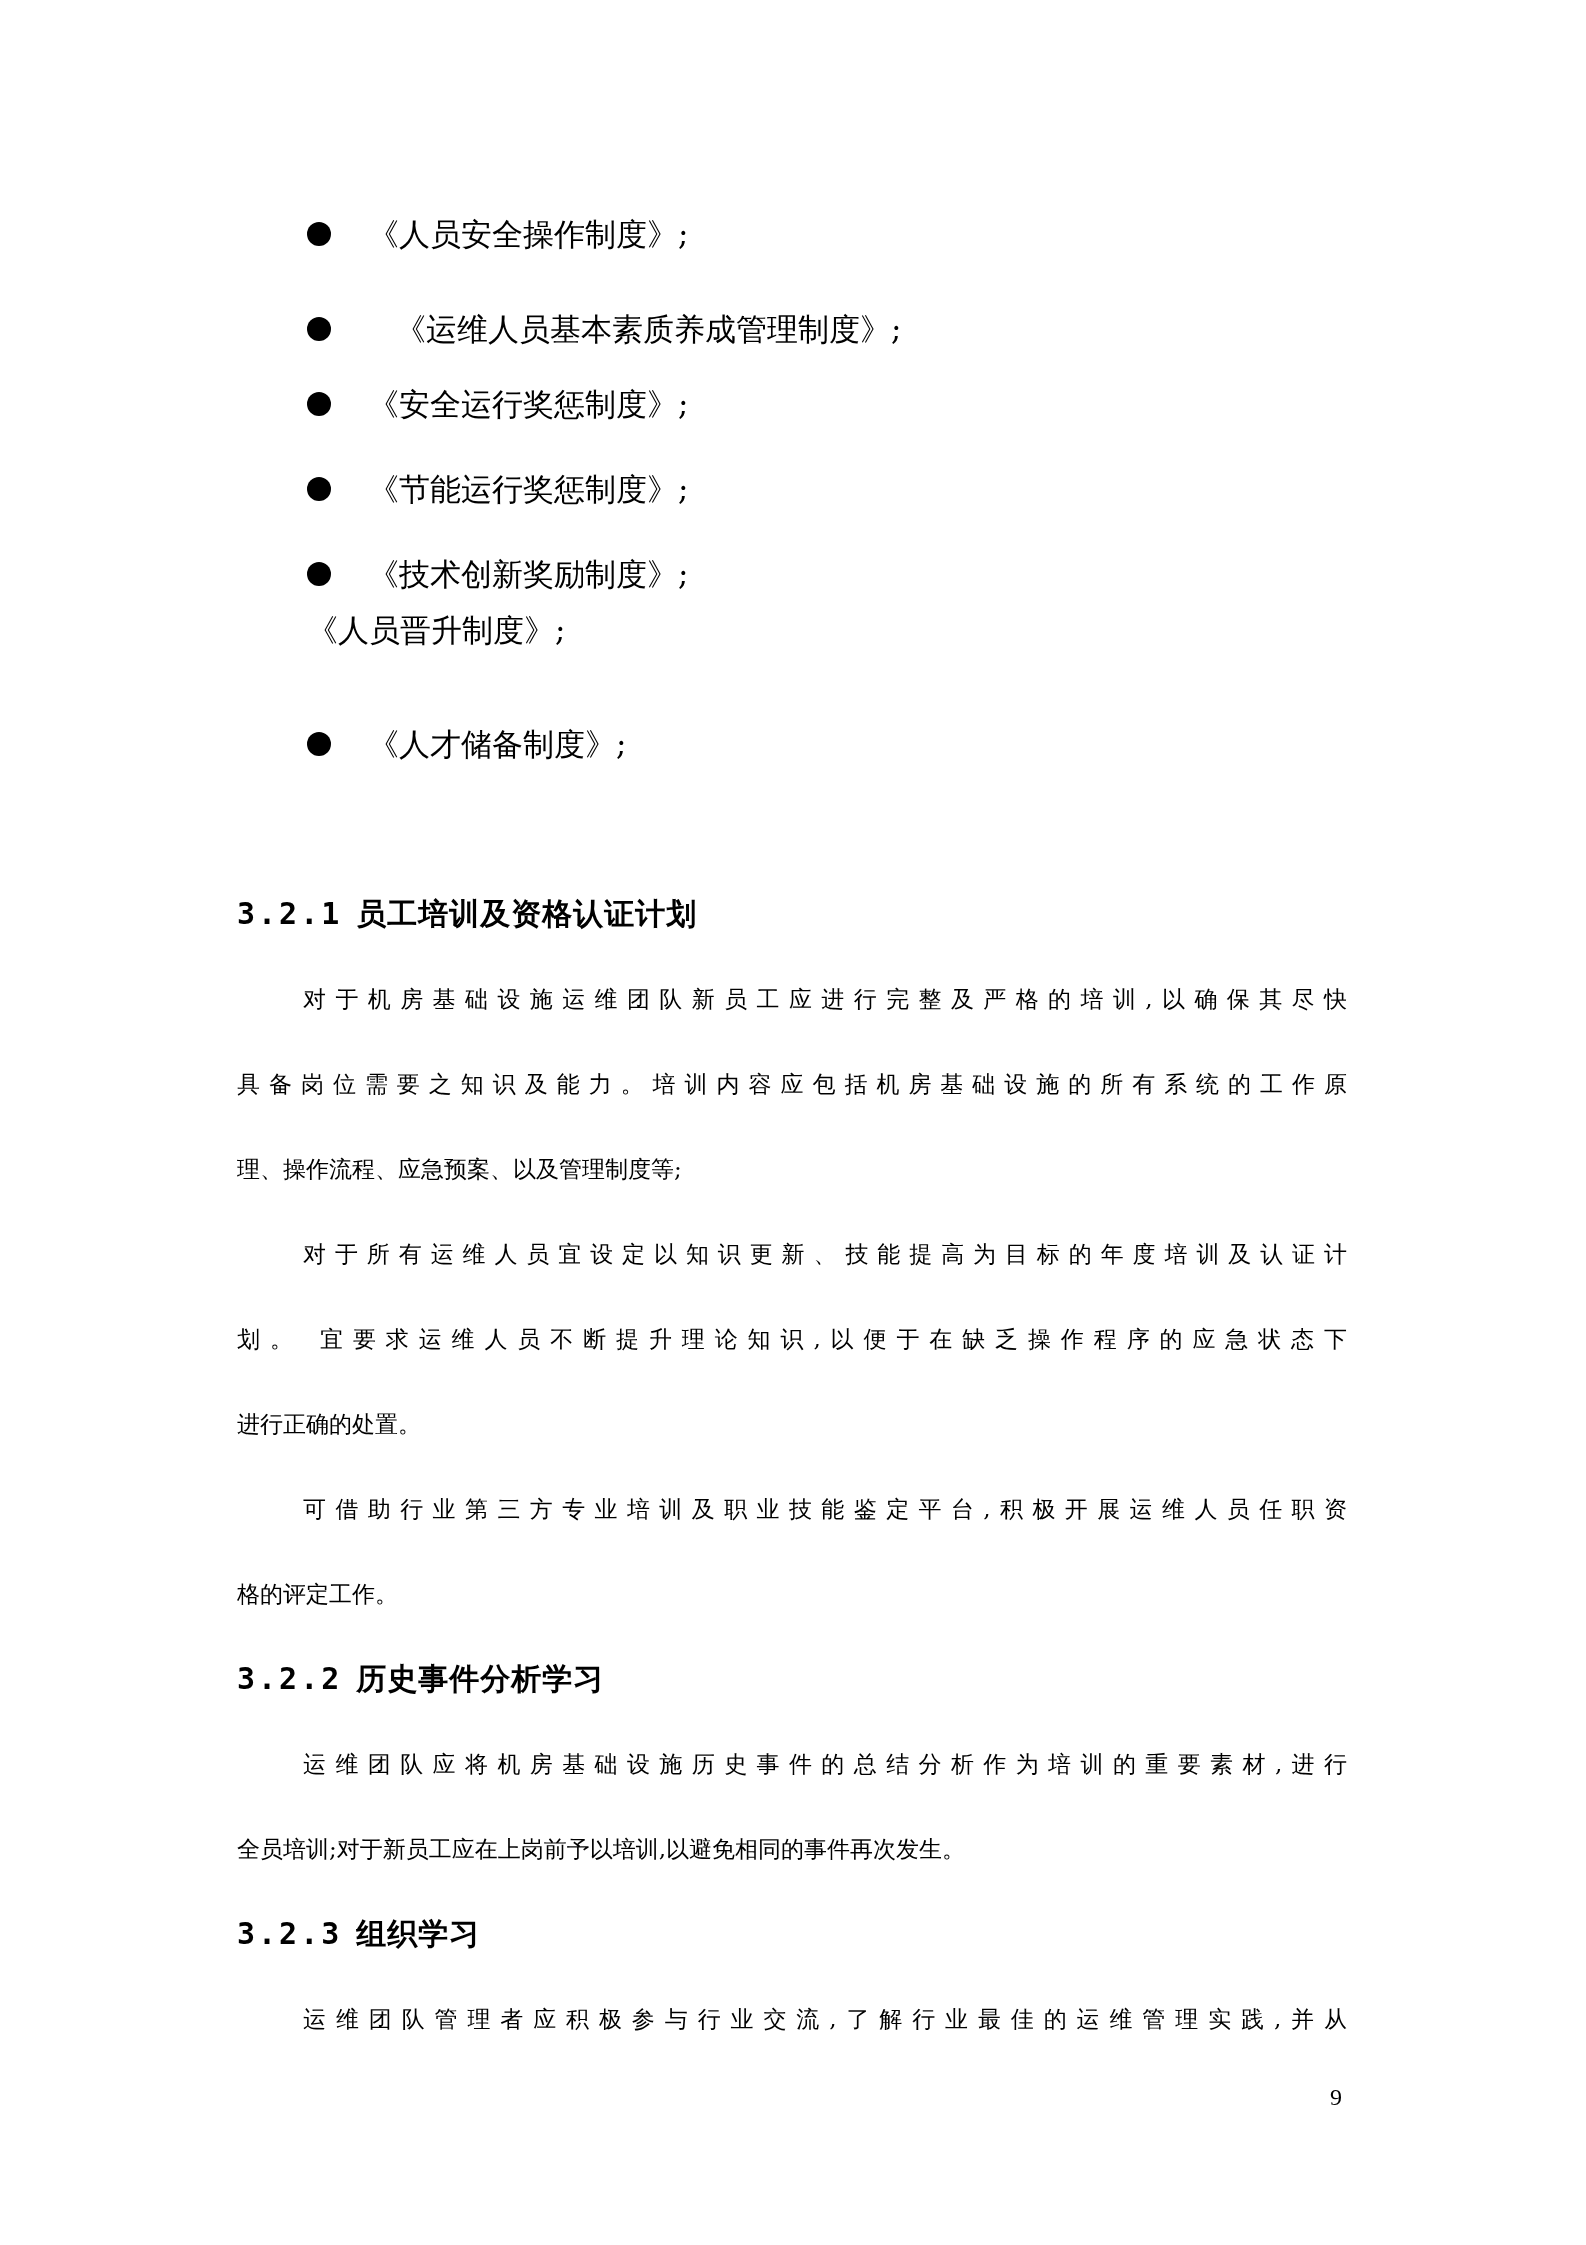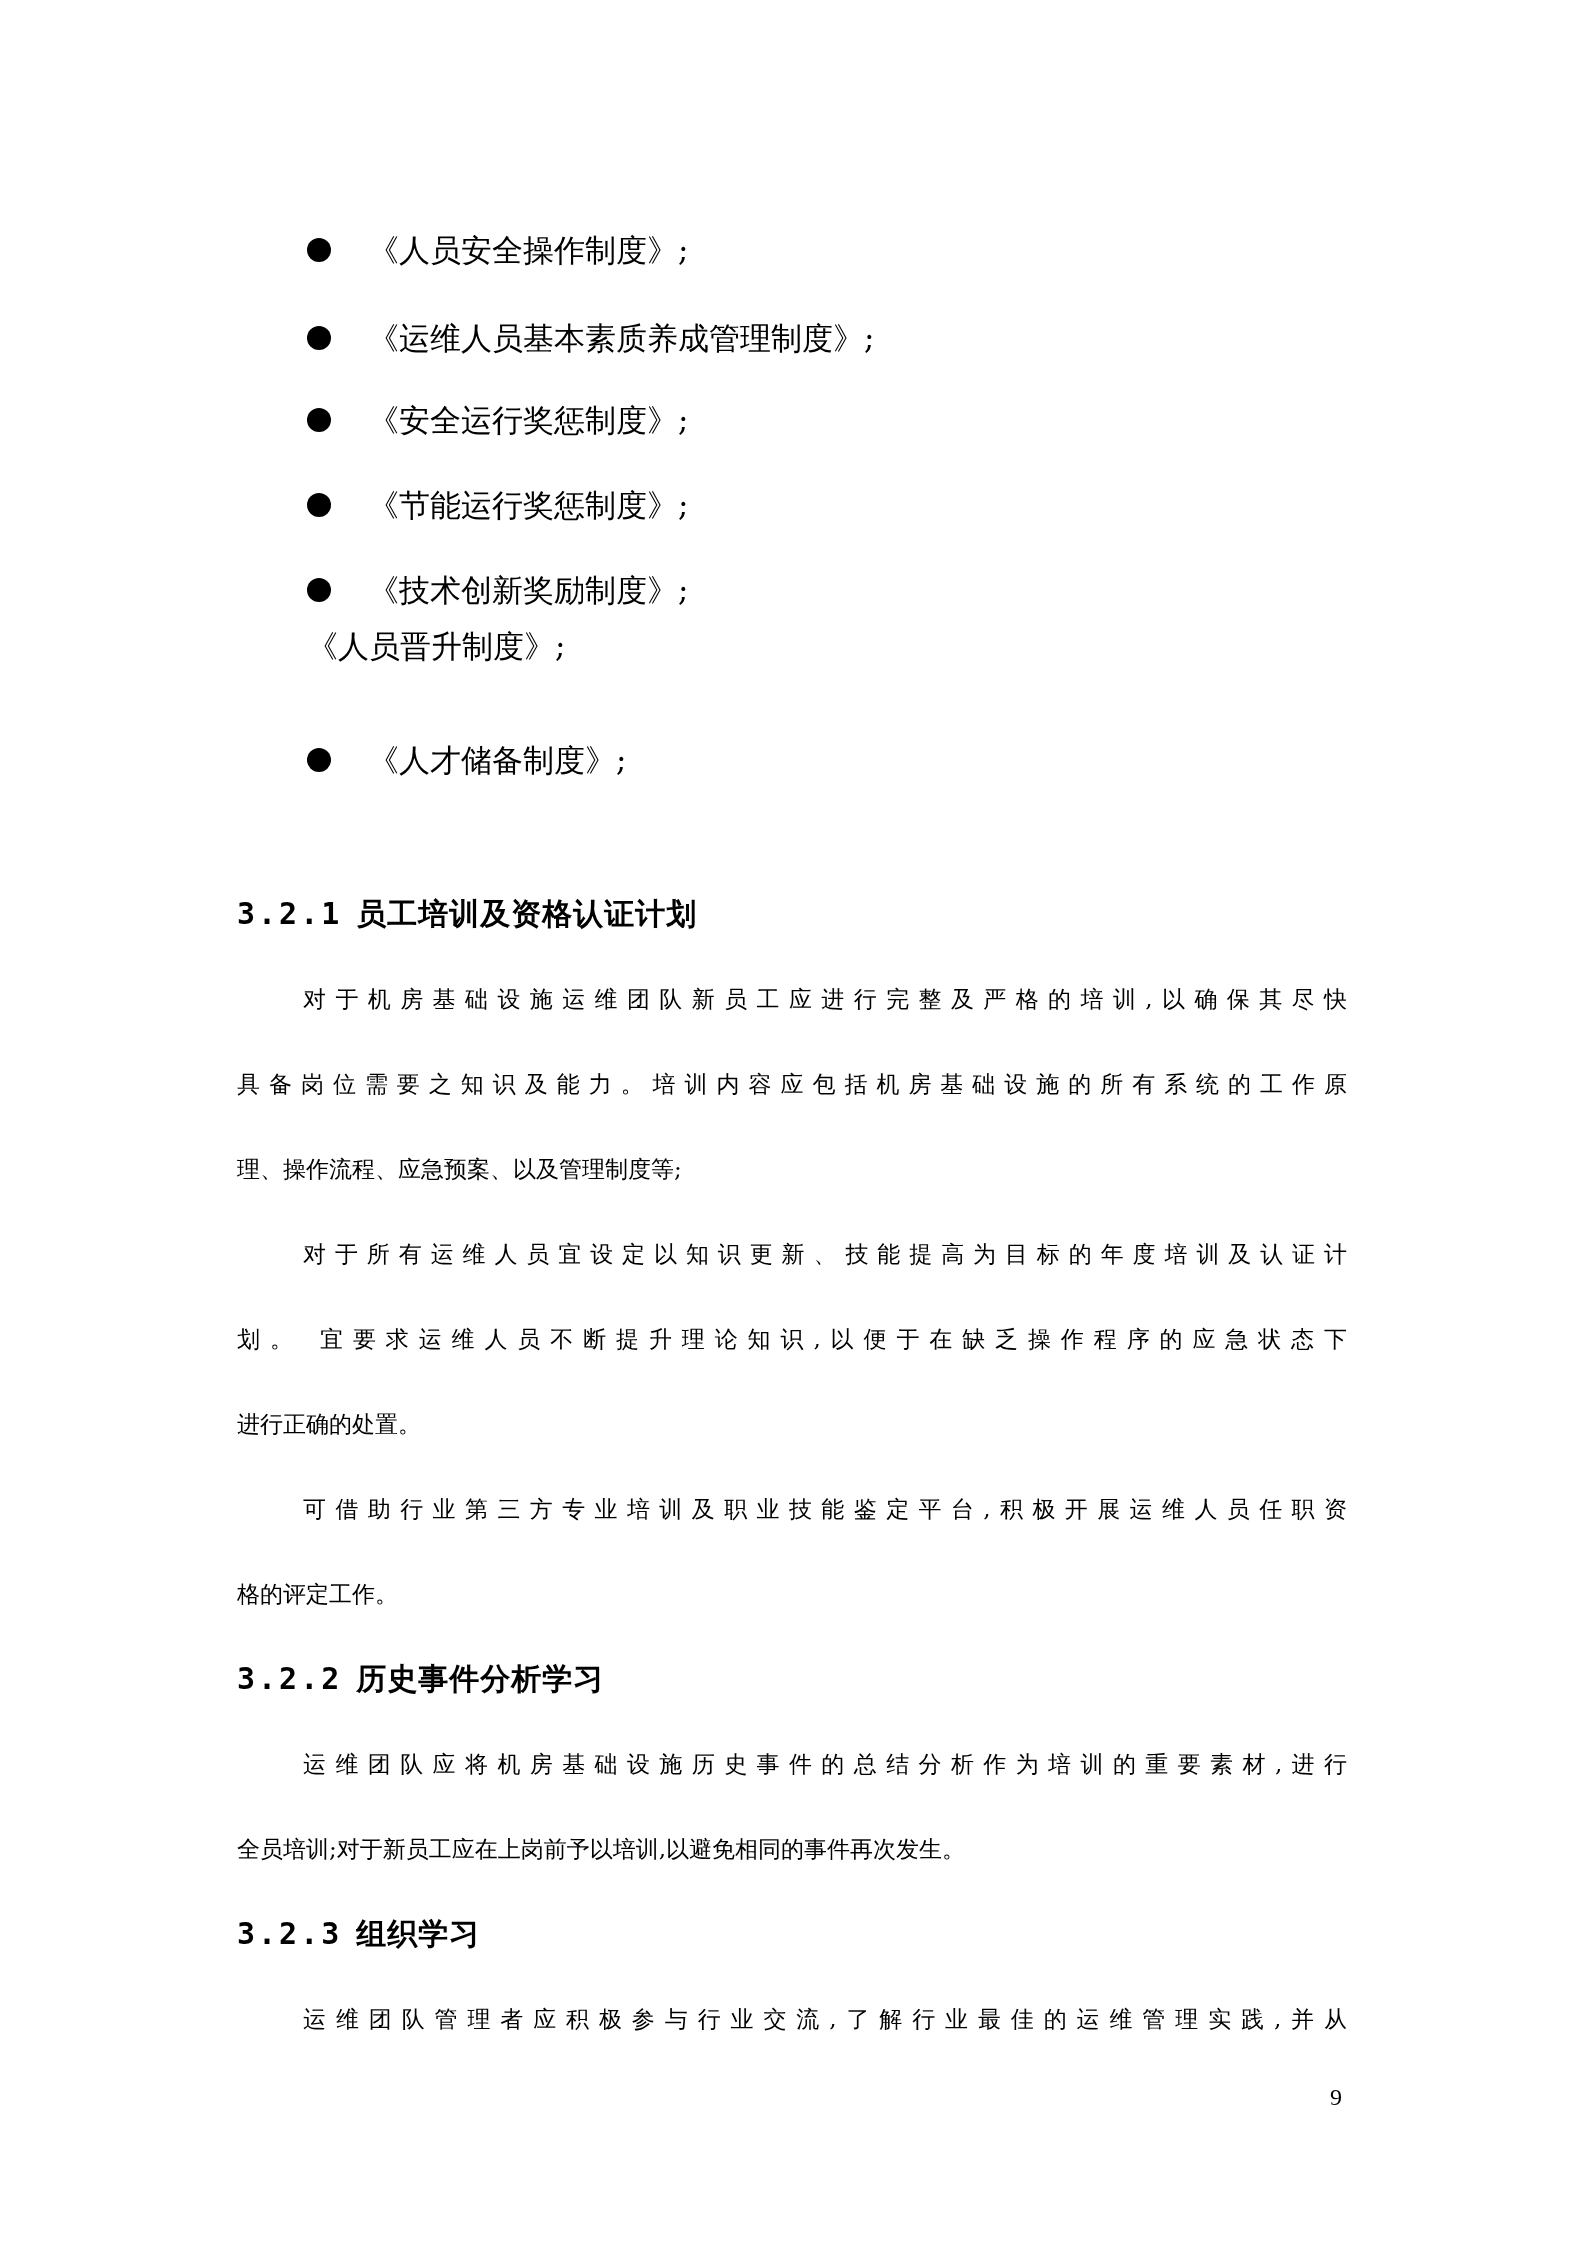--- a/index.html
+++ b/index.html
@@ -33,21 +33,20 @@
     }
     .bullet-row {
       position: absolute;
       left: 307px;
       height: 40px;
       display: flex;
       align-items: center;
       font-size: 31px;
       line-height: 40px;
       white-space: nowrap;
-      margin-top: 16px;
     }
     .bullet-dot {
       width: 24px;
       height: 24px;
       border-radius: 50%;
       background: #000;
       display: inline-block;
       margin-right: 37px;
     }
     .heading {
@@ -83,21 +82,21 @@
 </head>
 <body>
 
 <div class="page">
 
   <div>
     <div class="bullet-row" style="top:214px;">
       <span class="bullet-dot"></span>
       <span>《人员安全操作制度》;</span>
     </div>
-    <div class="bullet-row" style="top:302px;">
+    <div class="bullet-row" style="top:309px;gap:27px;">
       <span class="bullet-dot"></span>
       <span>《运维人员基本素质养成管理制度》;</span>
     </div>
     <div class="bullet-row" style="top:384px;">
       <span class="bullet-dot"></span>
       <span>《安全运行奖惩制度》;</span>
     </div>
     <div class="bullet-row" style="top:469px;">
       <span class="bullet-dot"></span>
       <span>《节能运行奖惩制度》;</span>

